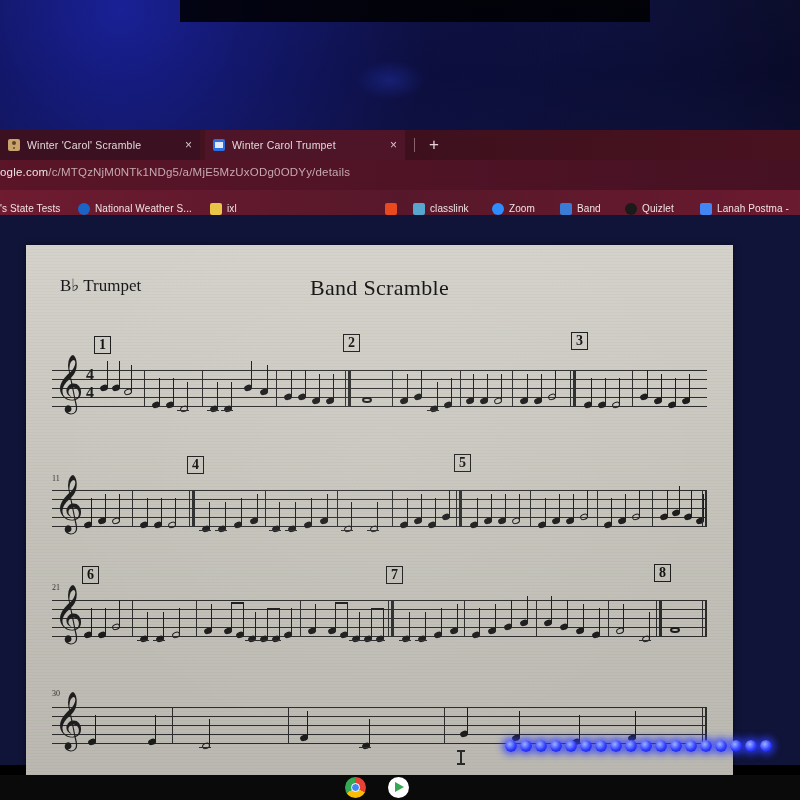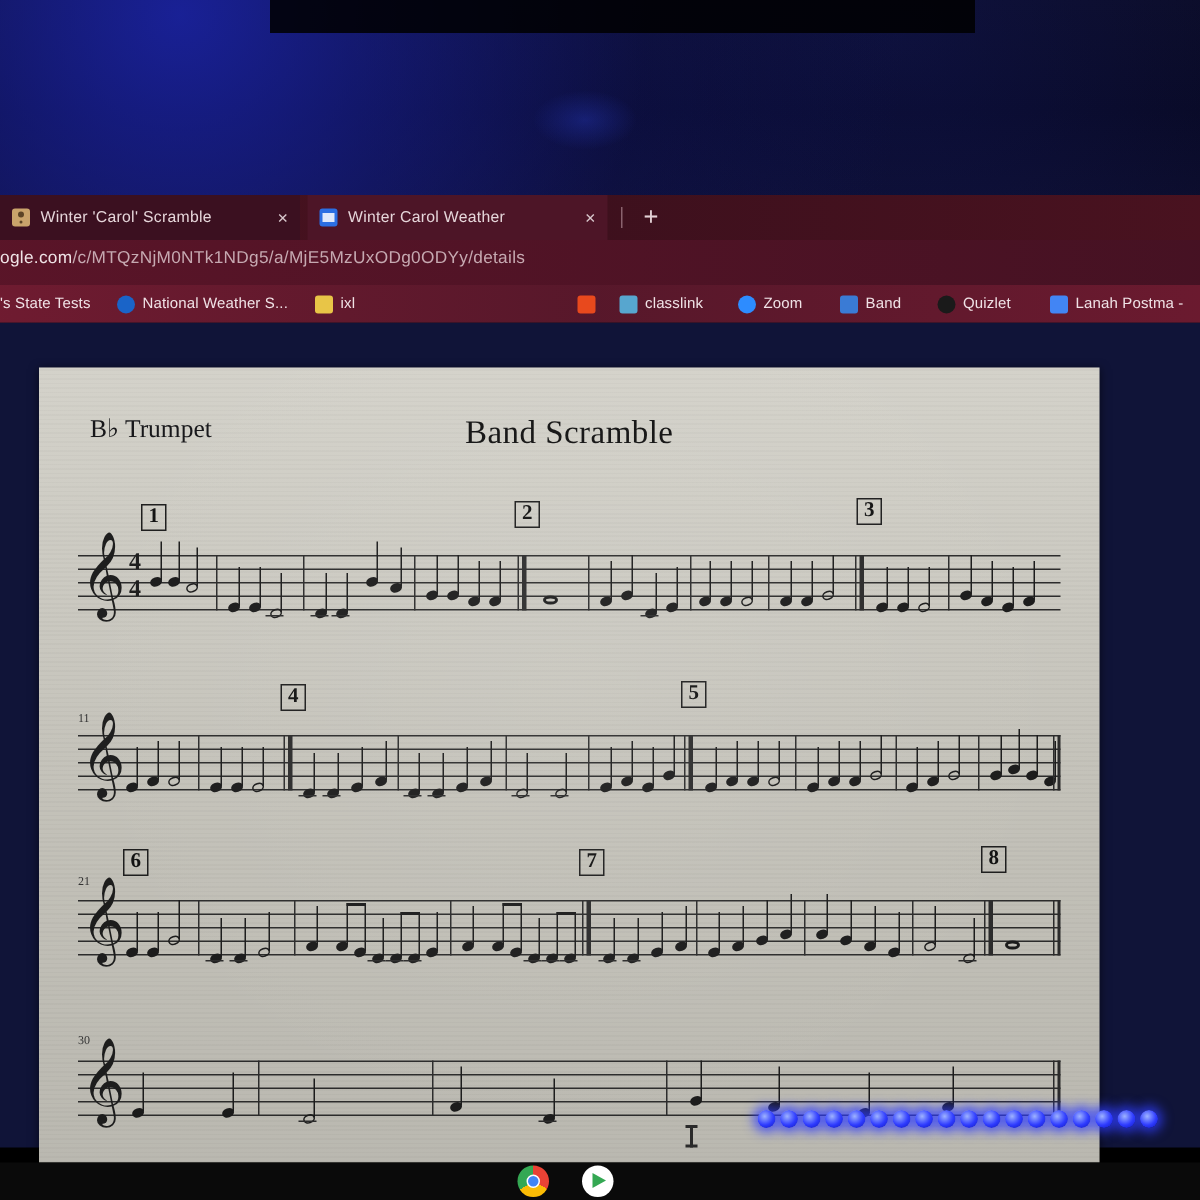--- a/index.html
+++ b/index.html
@@ -44,21 +44,21 @@
   .tabsep{position:absolute;left:414px;top:8px;width:1px;height:14px;background:rgba(230,200,210,.45);}
 
   .urlbar{position:absolute;left:0;top:30px;width:800px;height:30px;background:#4a1326;}
   .urlbar:before{content:"";position:absolute;inset:0;background:linear-gradient(90deg,rgba(105,22,42,.5),rgba(60,14,28,.3));}
   .urltext{position:absolute;left:0;top:6px;font-size:11.5px;color:#efe3e6;letter-spacing:.2px;white-space:nowrap;}
   .urltext .dim{color:#c6a9b1;}
 
   .bookmarks{position:absolute;left:0;top:60px;width:800px;height:25px;background:#5d1a2e;}
   .bookmarks:before{content:"";position:absolute;inset:0;
     background:linear-gradient(90deg,rgba(125,28,50,.55),rgba(70,16,32,.25) 50%,rgba(120,26,48,.5));}
-  .bm{position:absolute;top:0;height:25px;display:flex;align-items:center;gap:5px;white-space:nowrap;}
+  .bm{position:absolute;top:13px;height:25px;display:flex;align-items:flex-start;gap:5px;white-space:nowrap;}
   .bm .bmi{width:12px;height:12px;border-radius:2px;flex:0 0 auto;}
   .bm .bml{font-size:10px;color:#f0e2e6;letter-spacing:.1px;}
 
   
   #page{position:absolute;left:26px;top:245px;width:707px;height:530px;
     background:#cfcdc4;
     box-shadow:0 0 6px rgba(0,0,0,.55);}
   #page:before{content:"";position:absolute;inset:0;
     background:
       linear-gradient(180deg,rgba(255,255,255,.10),rgba(0,0,0,.06) 55%,rgba(0,0,0,.10)),
@@ -136,21 +136,21 @@
 <div id="browser">
 
   <div class="tabstrip">
     <div class="tab t1">
       <span class="fav person"></span>
       <span class="ttl">Winter 'Carol' Scramble</span>
       <span class="xx">×</span>
     </div>
     <div class="tab t2">
       <span class="fav slides"></span>
-      <span class="ttl">Winter Carol Weather</span>
+      <span class="ttl">Winter Carol Trumpet</span>
       <span class="xx">×</span>
     </div>
     <div class="tabsep"></div>
     <div class="newtab">+</div>
   </div>
 
   <div class="urlbar">
     <div class="urltext">
       <span>ogle.com</span><span class="dim">/c/MTQzNjM0NTk1NDg5/a/MjE5MzUxODg0ODYy/details</span>
     </div>

